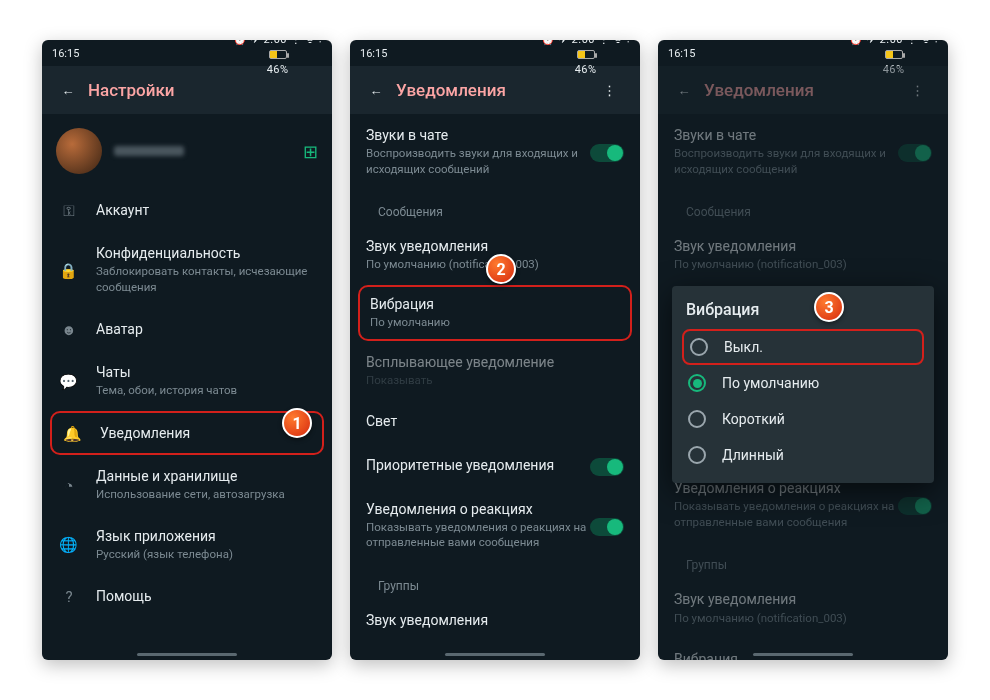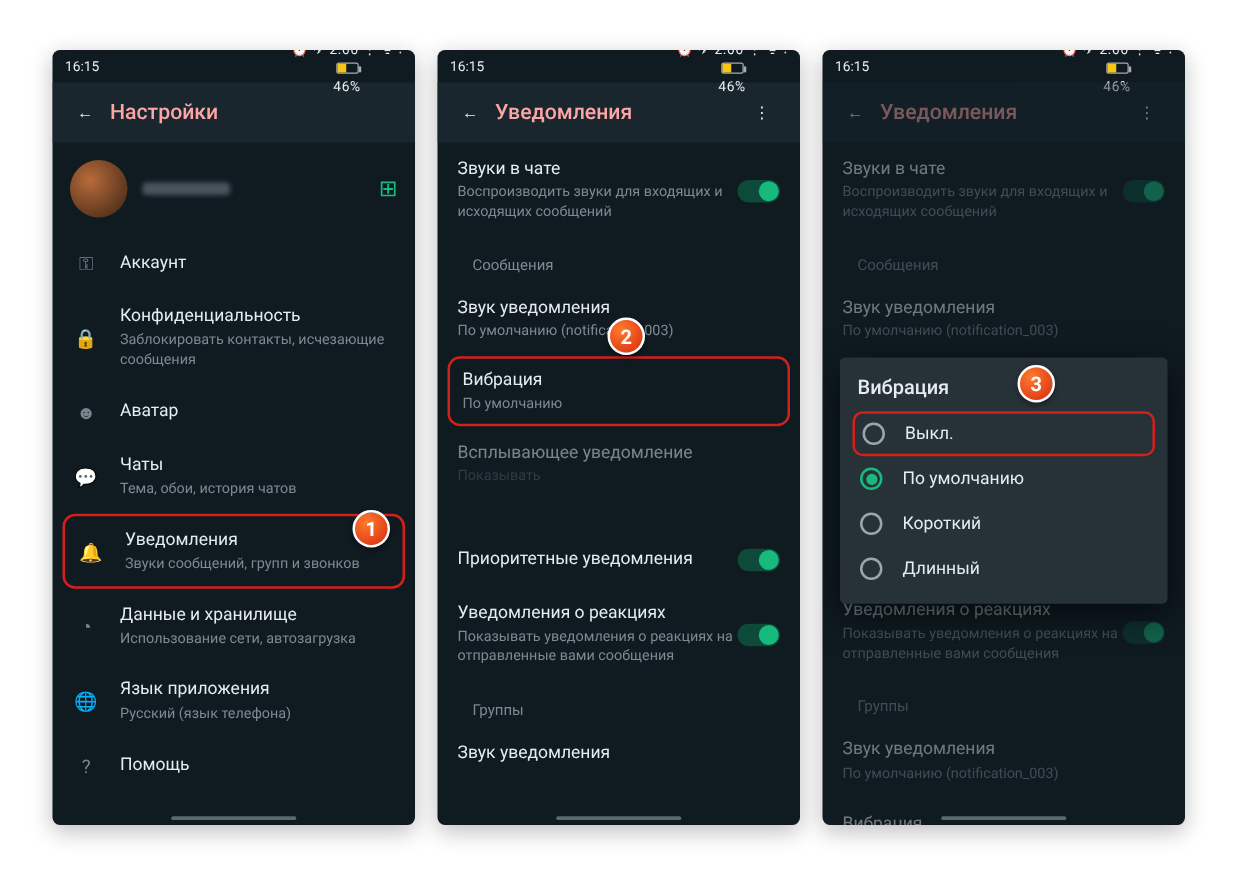--- a/index.html
+++ b/index.html
@@ -146,21 +146,20 @@
       <div class="ic">💬</div>
       <div class="txt">
         <div class="ttl">Чаты</div>
         <div class="sub">Тема, обои, история чатов</div>
       </div>
     </div>
     <div class="row hl" style="margin:0 8px;border-radius:10px;padding:10px 10px;">
       <div class="ic">🔔</div>
       <div class="txt">
         <div class="ttl">Уведомления</div>
-        <div class="sub">Звуки сообщений, групп и звонков</div>
       </div>
     </div>
     <div class="row">
       <div class="ic">◔</div>
       <div class="txt">
         <div class="ttl">Данные и хранилище</div>
         <div class="sub">Использование сети, автозагрузка</div>
       </div>
     </div>
     <div class="row">
@@ -223,20 +222,21 @@
       </div>
     </div>
     <div class="row noicon" style="opacity:.5;">
       <div class="txt">
         <div class="ttl">Всплывающее уведомление</div>
         <div class="sub unavail">Показывать</div>
       </div>
     </div>
     <div class="row noicon">
       <div class="txt">
+        <div class="ttl">Свет</div>
       </div>
     </div>
     <div class="row noicon">
       <div class="txt">
         <div class="ttl">Приоритетные уведомления</div>
       </div>
       <div class="toggle"></div>
     </div>
     <div class="row noicon">
       <div class="txt">

